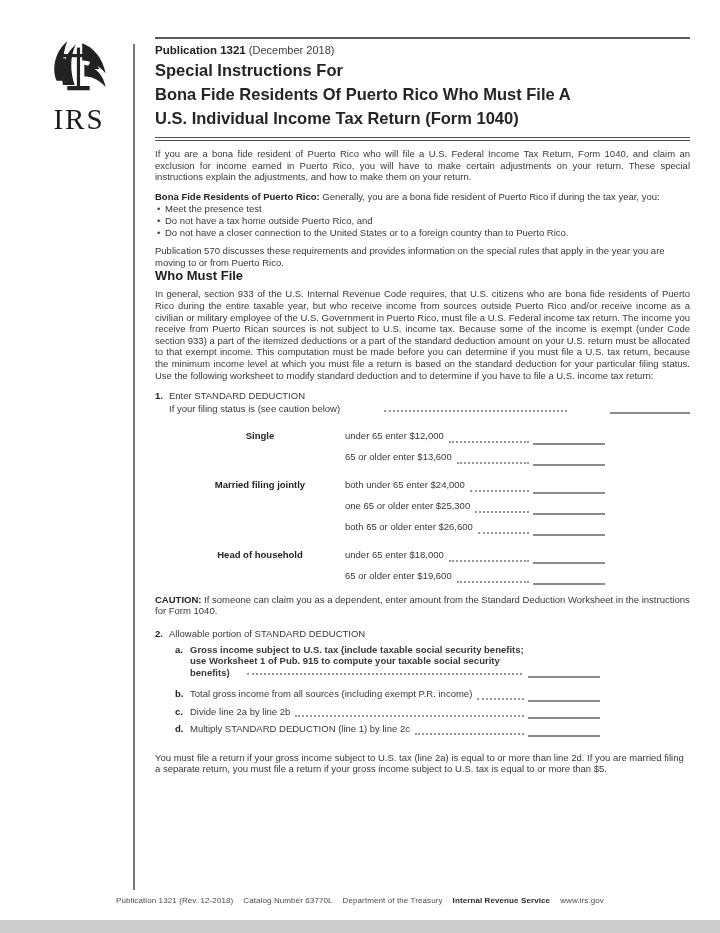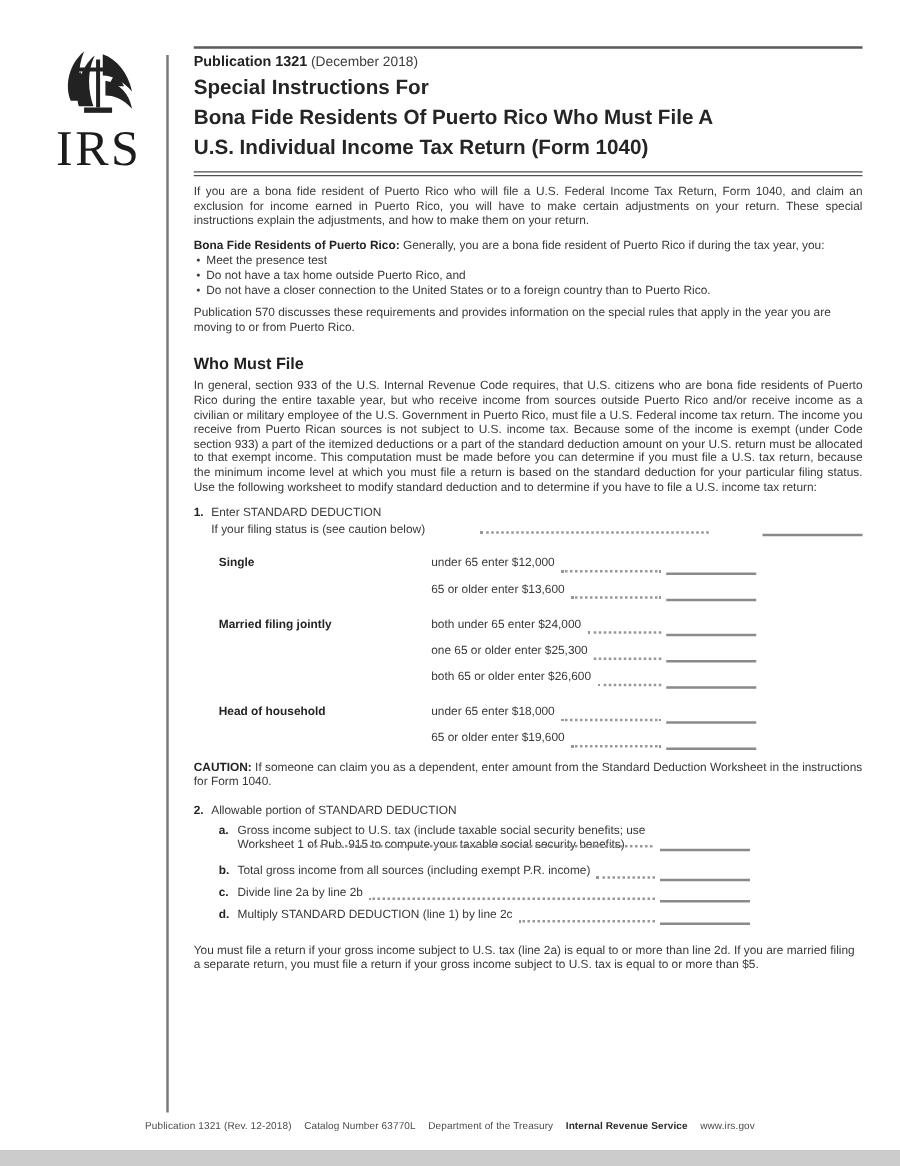--- a/index.html
+++ b/index.html
@@ -10,21 +10,21 @@
     background: #ffffff;
     font-family: "Liberation Sans", sans-serif;
     color: #333;
     overflow: hidden;
   }
   
   .logo { position: absolute; left: 36px; top: 38px; width: 86px; text-align: center; }
   .emblem { width: 64px; height: 64px; margin: 0 auto; display: block; }
   .irs-word {
     font-family: "Liberation Serif", serif;
-    font-size: 40px; line-height: 38px; letter-spacing: 2px;
+    font-size: 29px; line-height: 38px; letter-spacing: 2px;
     color: #1c1c1c; margin-top: -2px;
   }
   .vrule { position: absolute; left: 133px; top: 44px; width: 2px; height: 846px; background: #7a7a7a; }
 
   
   .content { position: absolute; left: 155px; top: 33px; width: 535px; }
   .top-rule { border-top: 2px solid #5a5a5a; margin: 4px 0 5px 0; }
   .mid-rule { height: 4px; border-top: 1px solid #4f4f4f; border-bottom: 1px solid #4f4f4f; margin: 8px 0 7px 0; }
 
   .pub-line { font-size: 11px; line-height: 13px; color: #3d3d3d; }
@@ -33,46 +33,46 @@
 
   .para { font-size: 9.5px; line-height: 11.6px; color: #383838; }
   .justify { text-align: justify; }
   .mt7 { margin-top: 7px; } .mt8 { margin-top: 8px; } .mt5 { margin-top: 5px; }
   .lead { font-weight: bold; color: #242424; }
 
   .bullets { margin-top: 1px; }
   .bullet-row { display: flex; font-size: 9.5px; line-height: 11.6px; color: #383838; }
   .bullet-glyph { width: 10px; padding-left: 2px; color: #444; }
 
-  h2.section { font-size: 13px; line-height: 15px; color: #1f1f1f; margin-top: 15px; font-weight: bold; }
+  h2.section { font-size: 13px; line-height: 15px; color: #1f1f1f; font-weight: bold; }
 
   
   .ws { margin-top: 9px; font-size: 9.5px; color: #383838; }
   .ws-line { display: flex; align-items: flex-end; line-height: 11.8px; }
   .ws-num { font-weight: bold; color: #242424; width: 14px; }
   .ws-sub { margin-left: 14px; display: flex; align-items: flex-end; flex: 1; line-height: 11.8px; margin-top: 1px; gap: 39px; }
   .leader { flex: 1 1 auto; border-bottom: 2px dotted #979797; margin: 0 4px 3px 5px; }
   .blank { border-bottom: 2px solid #8a8a8a; align-self: flex-end; margin-bottom: 1px; }
   .blank.w80 { width: 80px; }
   .blank.w72 { width: 72px; }
 
   .ws-groups { margin-top: 10px; }
   .ws-group { display: flex; margin-bottom: 7px; }
-  .ws-label { width: 190px; padding-left: 20px; font-weight: bold; color: #242424; line-height: 21px; }
+  .ws-label { width: 190px; padding-left: 20px; font-weight: bold; color: #242424; line-height: 21px; text-align: center; }
   .ws-label .wrap { display: inline-block; line-height: 11.8px; vertical-align: top; margin-top: 5px; }
   .ws-opts { flex: 1; margin-right: 85px; }
   .ws-opt { display: flex; align-items: flex-end; height: 21px; line-height: 20px; }
 
   .caution { margin-top: 8px; }
   .ws2 { margin-top: 11px; }
   .ws2-items { margin-top: 4px; }
   .ws2-item { display: flex; align-items: flex-end; line-height: 17.5px; margin-right: 90px; }
   .ws2-letter { font-weight: bold; color: #242424; width: 15px; margin-left: 20px; }
   .ws2-item-a { position: relative; margin-right: 0; line-height: 11.8px; align-items: flex-start; margin-bottom: 6px; margin-top: 2px;}
-  .ws2-item-a .a-text { width: 345px; }
+  .ws2-item-a .a-text { width: 345px; font-weight: bold; }
   .a-leader { position: absolute; left: 92px; right: 168px; bottom: 4px; border-bottom: 2px dotted #979797; }
   .a-blank { position: absolute; right: 90px; bottom: 1px; width: 72px; border-bottom: 2px solid #8a8a8a; }
 
   .closing { margin-top: 14px; }
 
   
   .footer {
     position: absolute; left: 0; right: 0; top: 896px;
     text-align: center; font-size: 8px; color: #4a4a4a; letter-spacing: 0.1px;
   }

